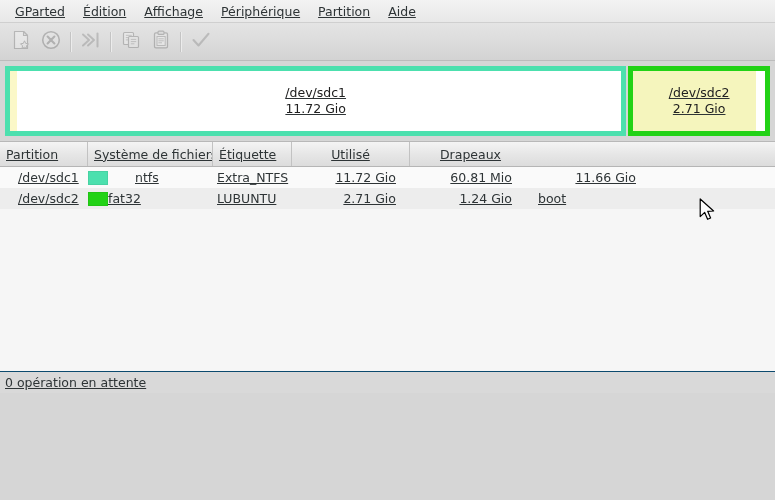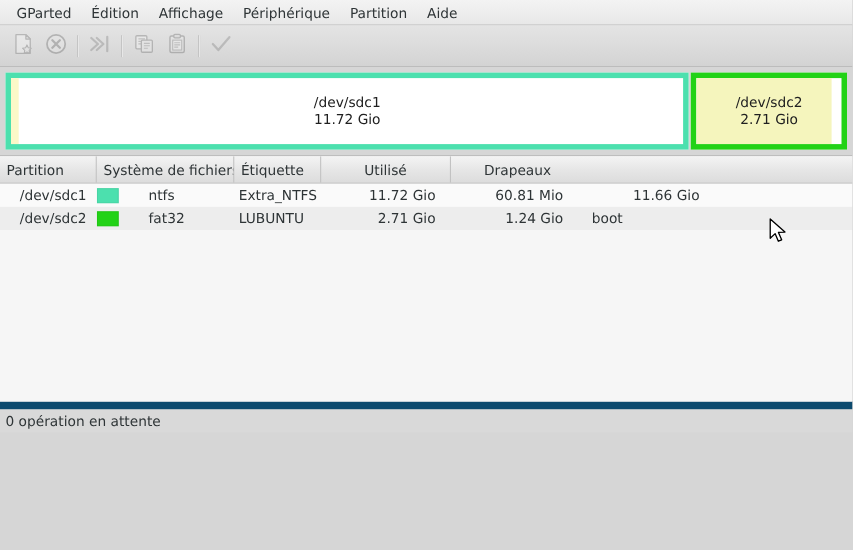--- a/index.html
+++ b/index.html
@@ -15,20 +15,21 @@
     font-size: 12.5px;
     color: #2e3436;
     -webkit-font-smoothing: antialiased;
   }
   .app {
     width: 775px;
     height: 393px;
     display: flex;
     flex-direction: column;
     position: relative;
+    text-decoration: underline;
   }
 
   
   .menubar {
     height: 22px;
     background: linear-gradient(to bottom, #f3f3f3 0%, #e8e8e8 100%);
     border-bottom: 1px solid #cfcfcf;
     display: flex;
     align-items: center;
     padding-left: 6px;
@@ -210,21 +211,21 @@
   }
   .listfill {
     flex: 1 1 auto;
     background: #f6f6f6;
   }
 
   
   .statusbar {
     height: 21px;
     background: #d9d9d9;
-    border-top: 7px solid #0c4a6e;
+    border-top: 1px solid #0c4a6e;
     display: flex;
     align-items: center;
     padding-left: 5px;
     flex: 0 0 auto;
     font-size: 12.5px;
     color: #2e3436;
   }
 
   
   .cursor {
@@ -369,21 +370,21 @@
       <div class="td right" style="width:117px;padding-right:13px">11.72 Gio</div>
       <div class="td right" style="width:118px;padding-right:15px">60.81 Mio</div>
       <div class="td right" style="width:127px;padding-right:18px">11.66 Gio</div>
       <div class="td left" style="width:121px;padding-left:11px"></div>
     </div>
 
     <div class="trow even">
       <div class="td left" style="width:88px;padding-left:18px">/dev/sdc2</div>
       <div class="td left" style="width:125px;padding-left:0">
         <span class="swatch" style="background:#22d216"></span>
-        <span style="margin-left:27px">fat32</span>
+        <span style="">fat32</span>
       </div>
       <div class="td left" style="width:79px;padding-left:4px">LUBUNTU</div>
       <div class="td right" style="width:117px;padding-right:13px">2.71 Gio</div>
       <div class="td right" style="width:118px;padding-right:15px">1.24 Gio</div>
       <div class="td left" style="width:121px;padding-left:11px">boot</div>
     </div>
 
     <div class="listfill"></div>
   </div>
 

